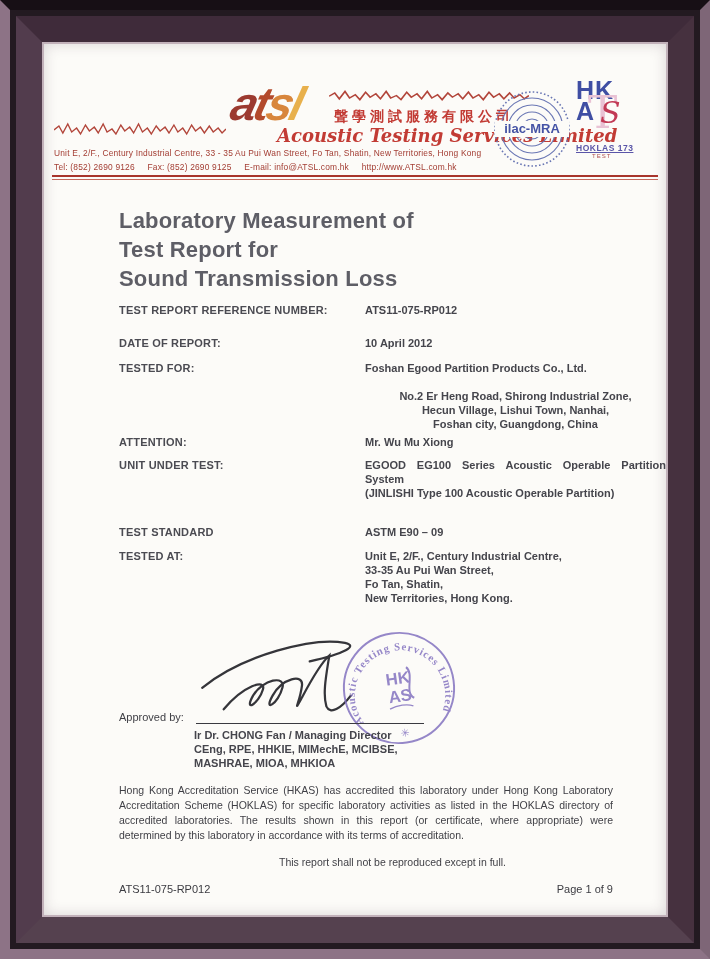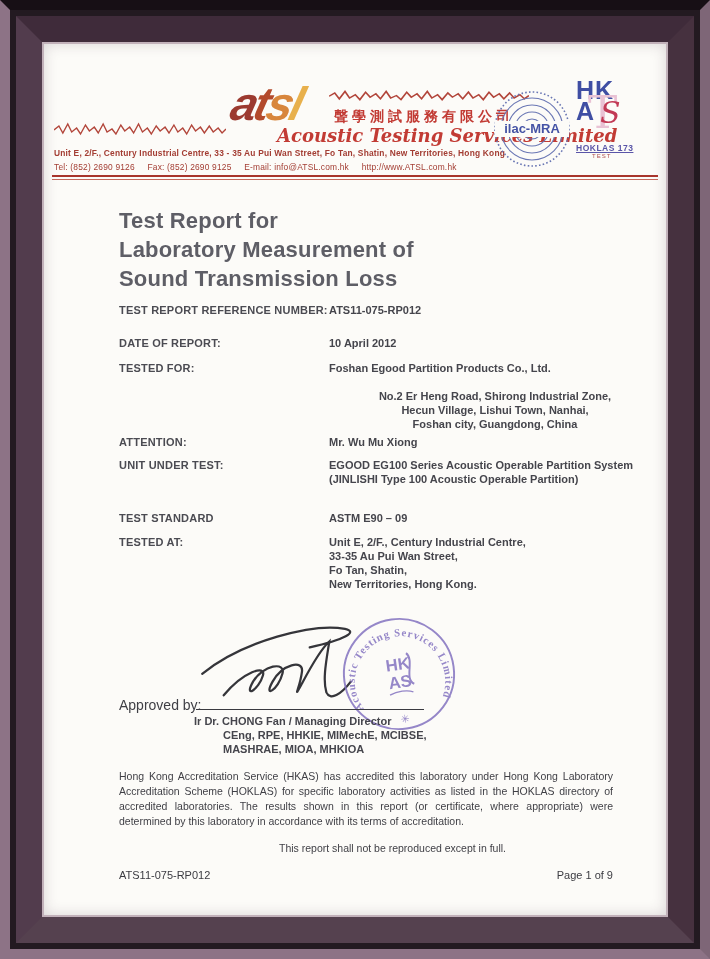--- a/index.html
+++ b/index.html
@@ -58,48 +58,48 @@
   }
   .company-en{
     position:absolute;left:233px;top:81px;
     color:#c23b34;font-weight:bold;font-style:italic;font-size:18px;
     font-family:"DejaVu Serif","Liberation Serif",serif;
   }
   .addr{
     position:absolute;left:10px;color:#a33d33;font-size:8.4px;
     white-space:pre;letter-spacing:.2px;
   }
-  .addr1{top:104px;font-weight:bold;}
+  .addr1{top:104px;}
   .addr2{top:118px;}
   .red-rule{
     position:absolute;left:8px;right:8px;top:131px;height:2px;
     border-top:2px solid #a8352c;border-bottom:1px solid #c4685c;
   }
   .ilac{position:absolute;left:448px;top:44px;}
   .hkas{position:absolute;left:532px;top:36px;width:72px;text-align:left;}
   .hkas-hk{font-weight:900;font-size:25px;line-height:.85;color:#3f4ea3;letter-spacing:1px;}
   .hkas-row2{position:relative;height:26px;}
   .hkas-a{font-weight:900;font-size:25px;line-height:.85;color:#3f4ea3;}
   .hkas-t{position:absolute;left:12px;top:-14px;font-size:44px;color:#e9c2d4;font-family:"DejaVu Serif",serif;z-index:0;}
   .hkas-s{position:absolute;left:24px;top:-6px;font-size:30px;font-style:italic;color:#c23a55;font-family:"DejaVu Serif",serif;z-index:2;}
   .hoklas{margin-top:16px;font-size:8.5px;font-weight:bold;color:#5a55a8;text-decoration:underline;letter-spacing:.5px;}
   .hoklas-test{font-size:6px;color:#b05050;margin-left:16px;letter-spacing:1px;}
   
   .title{margin:26px 0 0 75px;font-size:22px;font-weight:bold;color:#5e5e66;line-height:29px;letter-spacing:.2px;}
   
   .fields{margin:10px 0 0 75px;font-size:11px;line-height:14px;}
-  .frow{display:flex;}
+  .frow{display:flex;gap:36px;}
   .flabel{width:210px;flex:0 0 210px;font-weight:bold;color:#4b4b52;letter-spacing:.2px;}
   .fvalue{width:332px;font-weight:bold;color:#45454c;white-space:pre-line;}
   .fvalue.justify{text-align:justify;}
   .mb19{margin-bottom:19px;} .mb11{margin-bottom:11px;} .mb14{margin-bottom:14px;}
   .mb4{margin-bottom:4px;text-align:center;} .mb9{margin-bottom:9px;} .mb25{margin-bottom:25px;} .mb10{margin-bottom:10px;margin-top:10px;}
   
   .approval{position:relative;height:132px;margin-top:32px;}
-  .approved-label{position:absolute;left:75px;top:74px;font-size:14px;color:#3f3f45;}
+  .approved-label{position:absolute;left:75px;top:74px;font-size:11px;color:#3f3f45;}
   .sig-svg{position:absolute;left:150px;top:-2px;width:210px;height:88px;}
   .sig-line{position:absolute;left:152px;top:86px;width:228px;border-bottom:1.5px solid #3a3a40;}
   .signer{position:absolute;left:150px;top:91px;font-size:11px;line-height:14px;font-weight:bold;color:#45454c;}
   .stamp{position:absolute;left:296px;top:-8px;width:118px;height:118px;opacity:.85;transform:rotate(-8deg);}
   
   .footnote{
     margin:14px 0 0 75px;width:494px;font-size:10.5px;line-height:15px;
     color:#3f3f45;text-align:justify;
   }
   .repro{margin:13px 0 0 75px;font-size:10.5px;color:#3f3f45;text-align:center;}
@@ -158,22 +158,22 @@
             <span class="hkas-t">T</span>
             <span class="hkas-a">A</span>
             <span class="hkas-s">S</span>
           </div>
           <div class="hoklas">HOKLAS 173</div>
           <div class="hoklas-test">TEST</div>
         </div>
       </div>
 
       <div class="title">
+        <div>Laboratory Measurement of</div>
         <div>Test Report for</div>
-        <div>Laboratory Measurement of</div>
         <div>Sound Transmission Loss</div>
       </div>
 
       <div class="fields">
         <div class="frow mb19">
           <div class="flabel">TEST REPORT REFERENCE NUMBER:</div>
           <div class="fvalue">ATS11-075-RP012</div>
         </div>
         <div class="frow mb11">
           <div class="flabel">DATE OF REPORT:</div>
@@ -227,21 +227,21 @@
           <text x="60" y="110" text-anchor="middle" font-size="11" fill="#8473c0">✳</text>
           <text x="60" y="56" text-anchor="middle" font-family="Liberation Sans, sans-serif" font-size="17" font-weight="bold" fill="#8473c0">HK</text>
           <text x="60" y="74" text-anchor="middle" font-family="Liberation Sans, sans-serif" font-size="17" font-weight="bold" fill="#8473c0">AS</text>
           <path d="M70,40 C78,48 64,66 74,72" fill="none" stroke="#8473c0" stroke-width="2"></path>
           <path d="M48,80 C56,77 66,77 72,80" fill="none" stroke="#8473c0" stroke-width="1.4"></path>
         </svg>
         <div class="approved-label">Approved by:</div>
         <div class="sig-line"></div>
         <div class="signer">
           <div>Ir Dr. CHONG Fan / Managing Director</div>
-          <div style="white-space:pre-line;margin-left:29px;">CEng, RPE, HHKIE, MIMechE, MCIBSE,
+          <div style="white-space:pre-line;">CEng, RPE, HHKIE, MIMechE, MCIBSE,
 MASHRAE, MIOA, MHKIOA</div>
         </div>
       </div>
 
       <div class="footnote">Hong Kong Accreditation Service (HKAS) has accredited this laboratory under Hong Kong Laboratory Accreditation Scheme (HOKLAS) for specific laboratory activities as listed in the HOKLAS directory of accredited laboratories. The results shown in this report (or certificate, where appropriate) were determined by this laboratory in accordance with its terms of accreditation.</div>
       <div class="repro">This report shall not be reproduced except in full.</div>
       <div class="bottomrow">
         <span>ATS11-075-RP012</span>
         <span>Page 1 of 9</span>
       </div>

